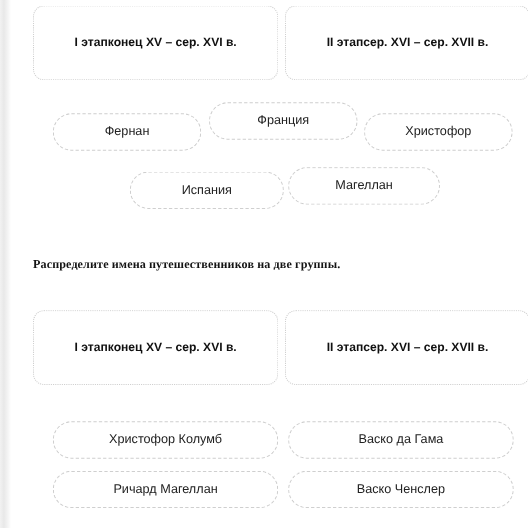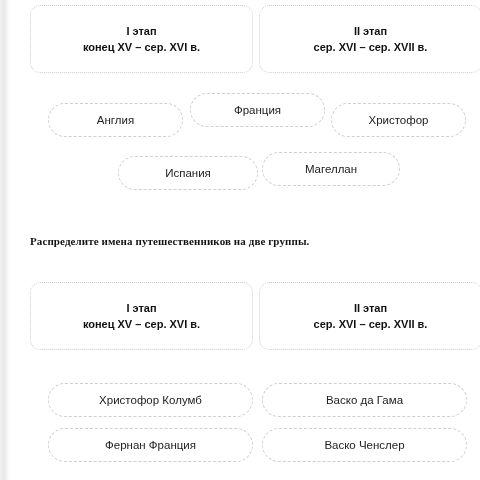--- a/index.html
+++ b/index.html
@@ -67,21 +67,21 @@
   }
   .dropzone {
     position: absolute;
     top: 0;
     height: 68px;
     box-sizing: border-box;
     border: 1px dotted #cfcfcf;
     border-radius: 10px;
     background: #ffffff;
     display: flex;
-    flex-direction: column;
+    flex-direction: row;
     align-items: center;
     justify-content: center;
   }
   .dropzone-left  { left: 30px;  width: 223px; }
   .dropzone-right { left: 259px; width: 223px; }
 
   .dz-title {
     font-size: 11px;
     font-weight: bold;
     color: #111111;
@@ -130,21 +130,21 @@
         <div class="dz-title">I этап</div>
         <div class="dz-sub">конец XV – сер. XVI в.</div>
       </div>
       <div class="dropzone dropzone-right">
         <div class="dz-title">II этап</div>
         <div class="dz-sub">сер. XVI – сер. XVII в.</div>
       </div>
     </div>
 
     <div class="chips">
-      <div class="chip" style="left:48px;  top:103px; width:135px;">Англия</div>
+      <div class="chip" style="left:48px;  top:103px; width:135px;">Фернан</div>
       <div class="chip" style="left:190px; top:93px; width:135px;">Франция</div>
       <div class="chip" style="left:331px; top:103px; width:135px;">Христофор</div>
       <div class="chip" style="left:118px; top:156px; width:140px;">Испания</div>
       <div class="chip" style="left:262px; top:152px; width:138px;">Магеллан</div>
     </div>
 
   </div>
 
   <div class="task task-2">
 
@@ -157,21 +157,21 @@
       </div>
       <div class="dropzone dropzone-right">
         <div class="dz-title">II этап</div>
         <div class="dz-sub">сер. XVI – сер. XVII в.</div>
       </div>
     </div>
 
     <div class="chips">
       <div class="chip" style="left:48px;  top:153px; width:205px;">Христофор Колумб</div>
       <div class="chip" style="left:262px; top:153px; width:205px;">Васко да Гама</div>
-      <div class="chip" style="left:48px;  top:198px; width:205px;">Фернан Франция</div>
+      <div class="chip" style="left:48px;  top:198px; width:205px;">Ричард Магеллан</div>
       <div class="chip" style="left:262px; top:198px; width:205px;">Васко Ченслер</div>
     </div>
 
   </div>
 
 </div>
 
 <div class="page-gutter"></div>
 
 </body></html>

